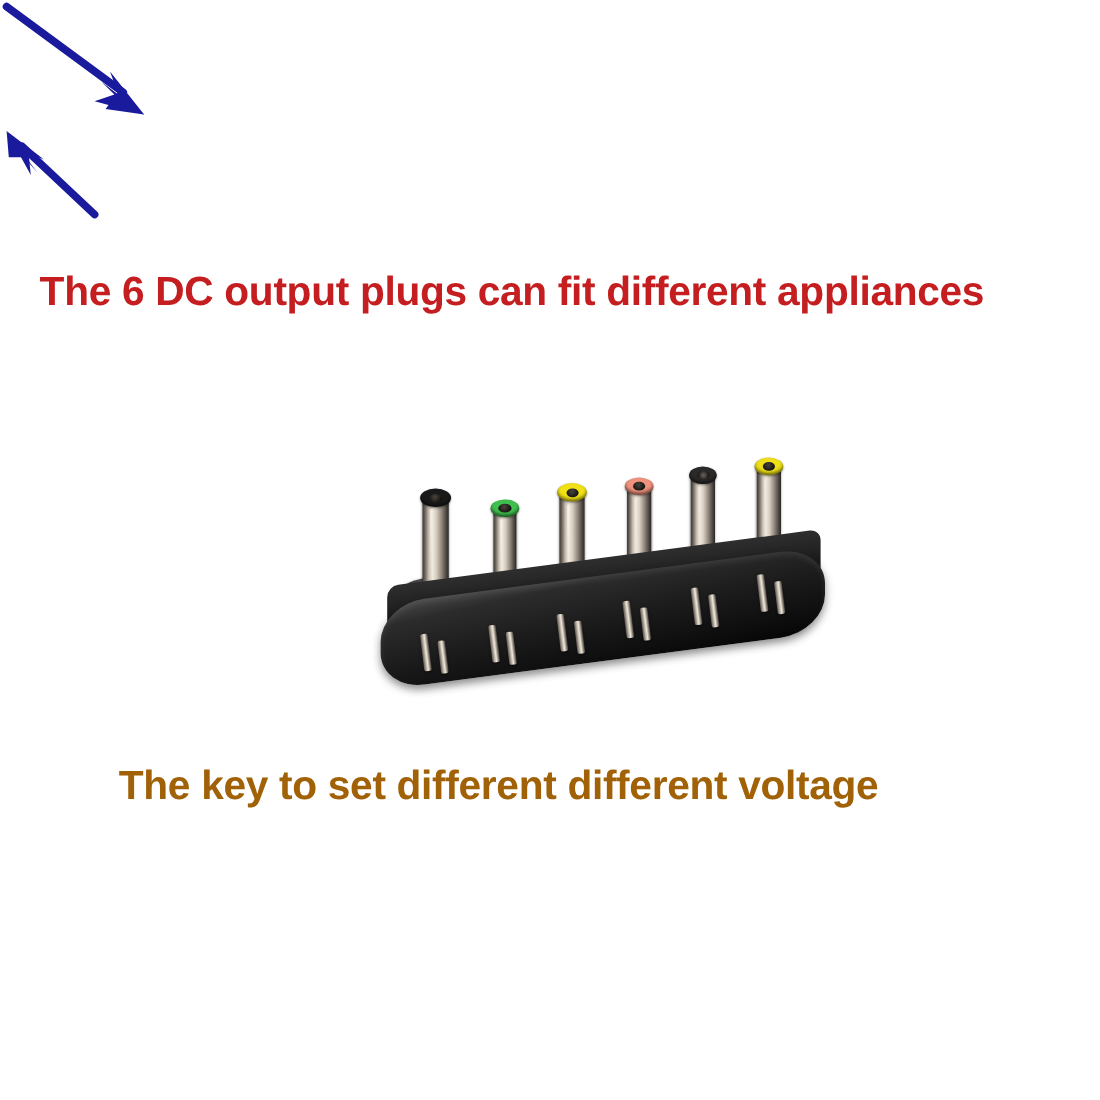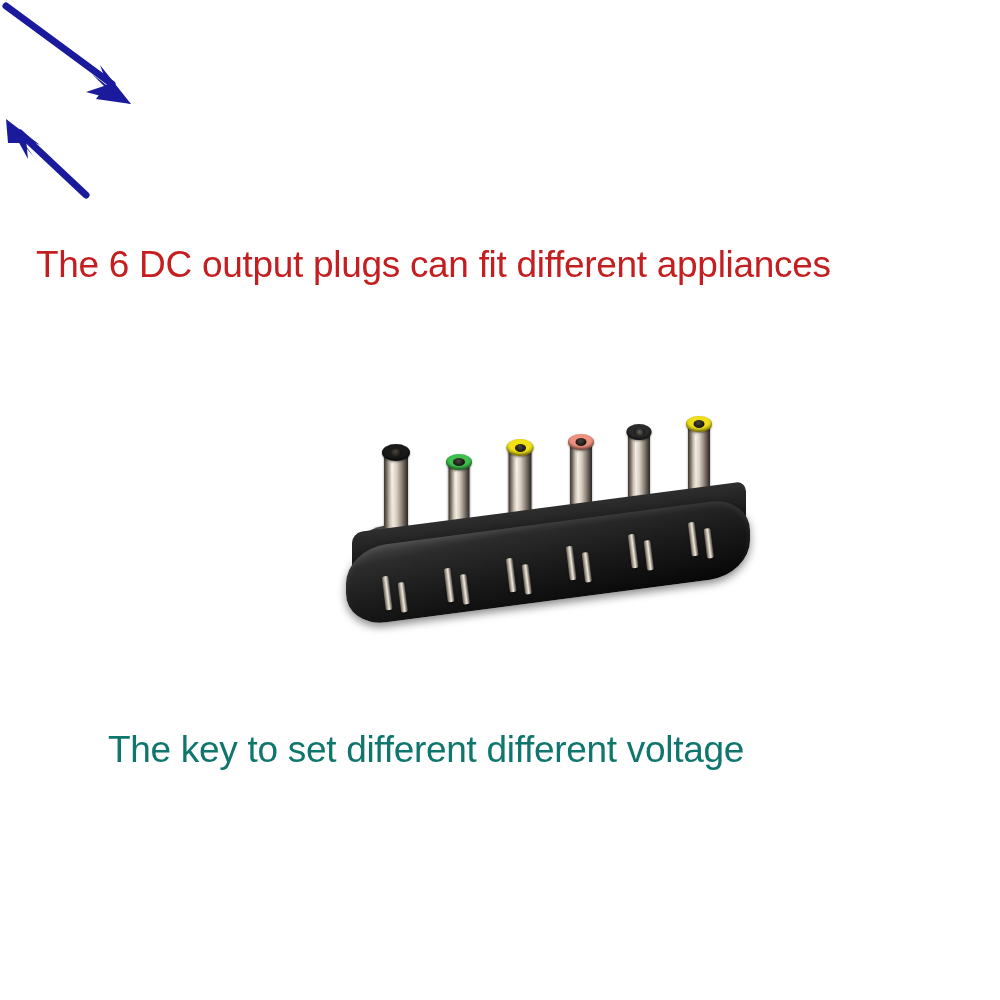--- a/index.html
+++ b/index.html
@@ -17,21 +17,21 @@
     height: 1000px;
     background: #ffffff;
     overflow: hidden;
   }
 
   
   .caption {
     position: absolute;
     color: #c41e20;
     font-family: "Liberation Sans", sans-serif;
-    font-weight: 400;
+    font-weight: 700;
     white-space: nowrap;
     letter-spacing: -0.3px;
   }
   #caption-top {
     left: 36px;
     top: 243px;
     font-size: 37px;
     line-height: 44px;
   }
   #caption-bottom {
@@ -329,15 +329,15 @@
 
 
   <div id="arrow-bottom-wrap">
     <svg class="arrow-svg" width="95" height="88" viewBox="0 0 95 88">
       <line x1="86" y1="80" x2="20" y2="18" stroke="#1a1a9c" stroke-width="7" stroke-linecap="round"></line>
       <path d="M 6 4 L 40 30 L 26 24 L 28 44 Z" fill="#1a1a9c"></path>
       <path d="M 6 4 L 34 42 L 22 28 L 8 28 Z" fill="#1a1a9c"></path>
     </svg>
   </div>
 
-  <div class="caption" id="caption-bottom" style="color: #0f766e; margin-top: 36px;">The key to set different different voltage</div>
+  <div class="caption" id="caption-bottom" style="color: #a16207;">The key to set different different voltage</div>
 
 </div>
 
 </body></html>

